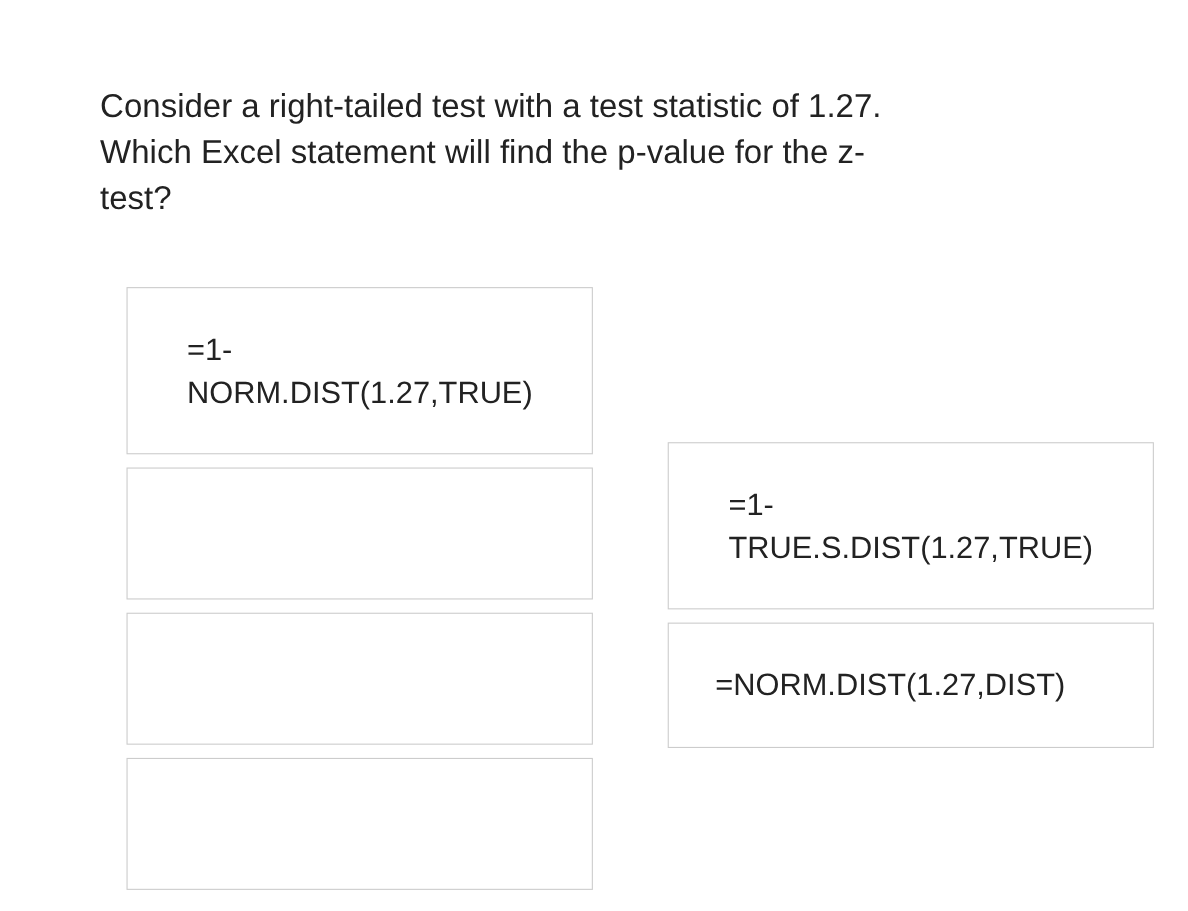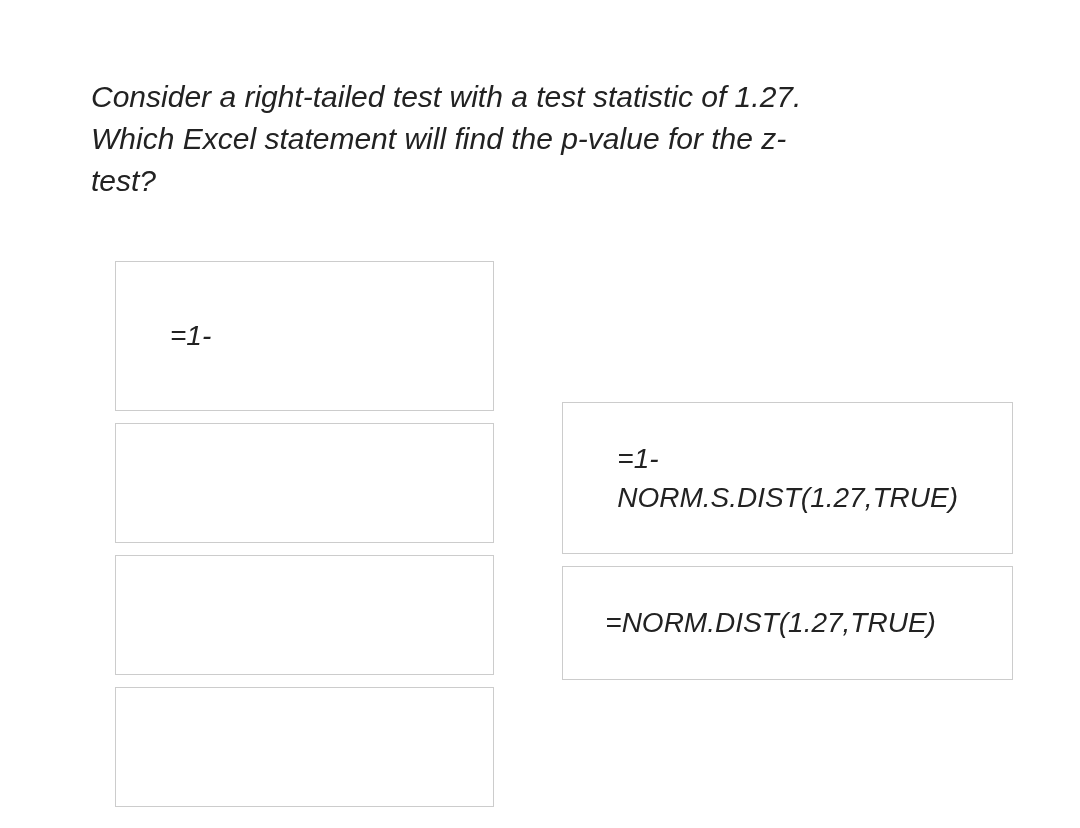--- a/index.html
+++ b/index.html
@@ -1,19 +1,18 @@
 <!DOCTYPE html>
 <html><head>
   <meta charset="utf-8">
   <style>
     * {
       margin: 12px;
       padding: 0;
       box-sizing: border-box;
-      font-style: italic;
     }
     body {
       font-family: -apple-system, BlinkMacSystemFont, "Segoe UI", Arial, sans-serif;
       background: #fff;
       width: 1080px;
       height: 828px;
       padding: 40px 55px;
       color: #222;
     }
     .question {
@@ -65,30 +64,31 @@
 </head>
 <body>
 
 <div class="question">Consider a right-tailed test with a test statistic of 1.27. Which Excel statement will find the p-value for the z-test?</div>
 
 <div class="grid-container">
   <div class="left-col">
     <div class="cell cell-tall">
       <div class="multi-line">
         <span>=1-</span><br>
+        <span>NORM.DIST(1.27,TRUE)</span>
       </div>
     </div>
     <div class="left-empty"></div>
     <div class="left-empty"></div>
     <div class="left-empty"></div>
   </div>
   <div class="right-col">
     <div class="cell cell-tall">
       <div class="multi-line">
         <span>=1-</span><br>
-        <span>NORM.S.DIST(1.27,TRUE)</span>
+        <span>TRUE.S.DIST(1.27,TRUE)</span>
       </div>
     </div>
     <div class="cell">
-      <span>=NORM.DIST(1.27,TRUE)</span>
+      <span>=NORM.DIST(1.27,DIST)</span>
     </div>
   </div>
 </div>
 
 </body></html>

